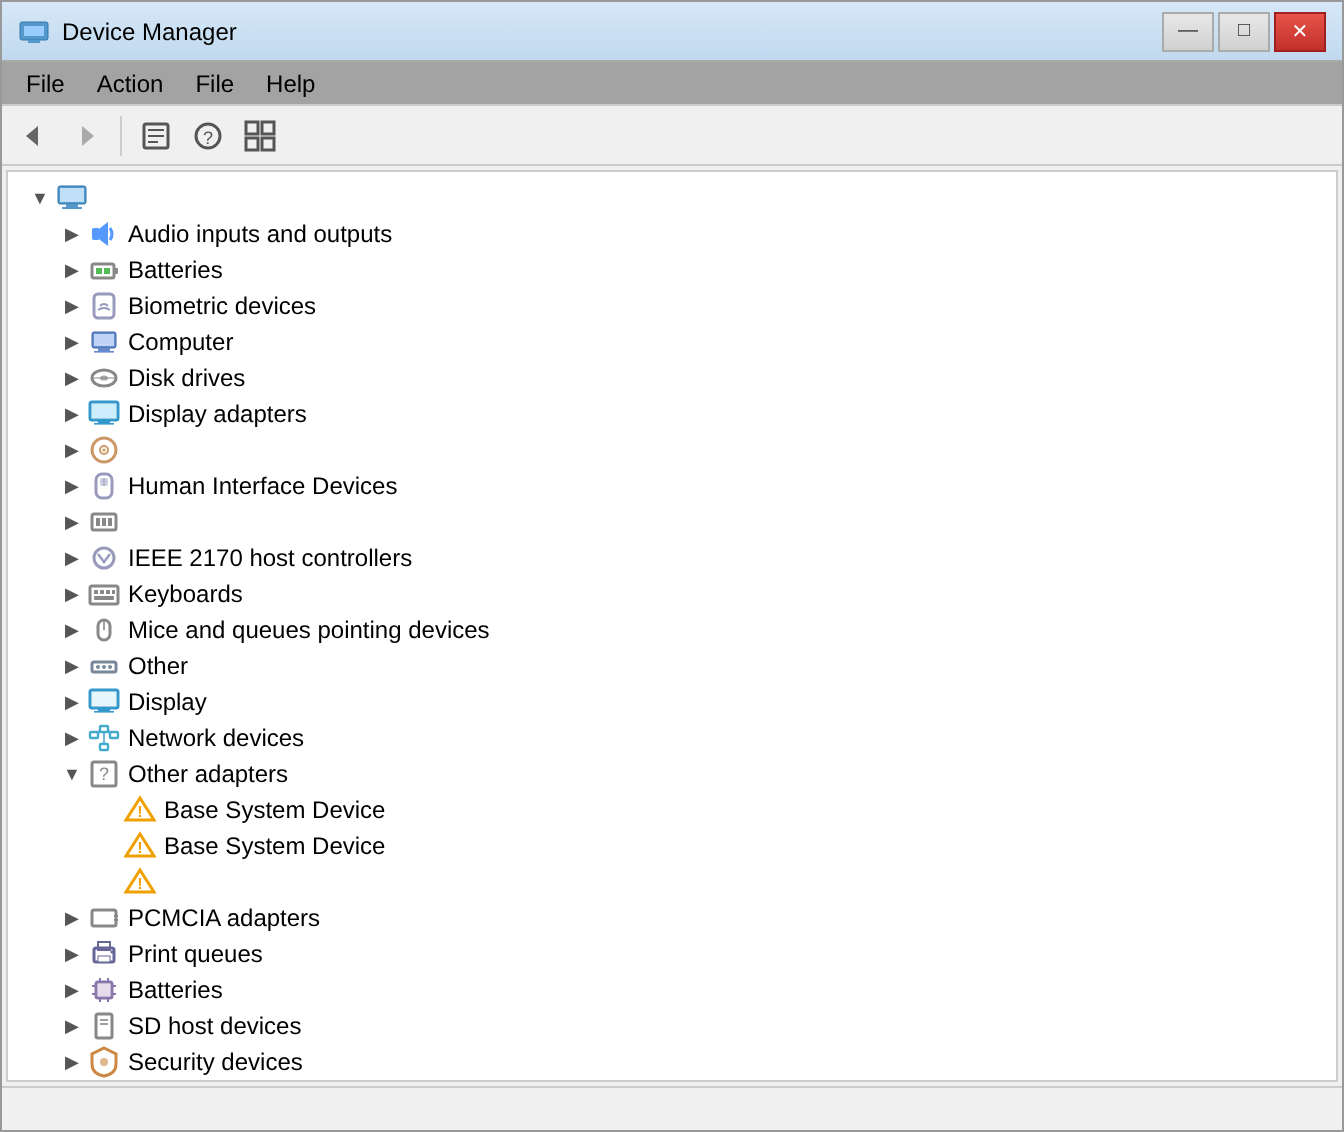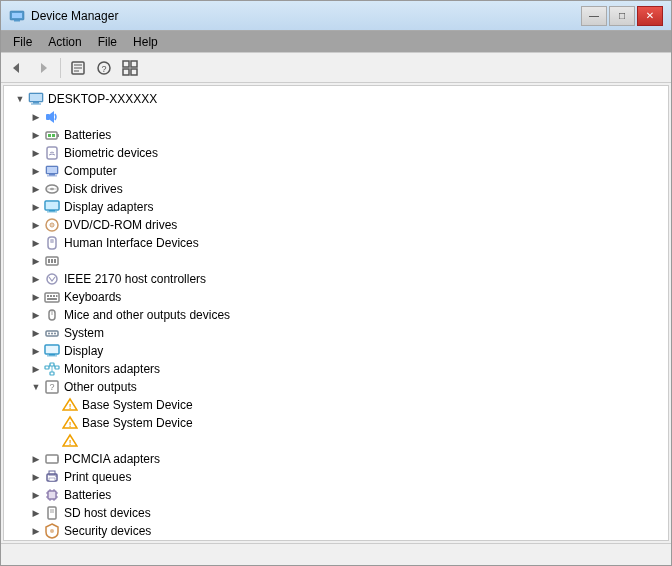--- a/index.html
+++ b/index.html
@@ -235,33 +235,33 @@
         <span class="indent" style="width:4px"></span>
         <span class="expand-btn">▼</span>
         <span class="item-icon icon-computer">
           <svg width="16" height="16" viewBox="0 0 16 16">
             <rect x="1" y="2" width="14" height="9" rx="1" fill="#5599cc" stroke="#3377aa" stroke-width="0.5"></rect>
             <rect x="2" y="3" width="12" height="7" fill="#c0dff8"></rect>
             <rect x="5" y="11" width="6" height="1.5" fill="#5599cc"></rect>
             <rect x="3" y="12.5" width="10" height="1" fill="#5599cc"></rect>
           </svg>
         </span>
-        <span class="item-label">DESKTOP-XXXXXX</span>
       </div>
 
       <div class="tree-item">
         <span class="indent" style="width:20px"></span>
         <span class="expand-btn">▶</span>
         <span class="item-icon">
           <svg width="16" height="16" viewBox="0 0 16 16">
             <rect x="2" y="5" width="4" height="6" rx="1" fill="#5599ff"></rect>
             <polygon points="6,5 10,2 10,14 6,11" fill="#5599ff"></polygon>
             <path d="M11,5 Q13,8 11,11" stroke="#5599ff" fill="none" stroke-width="1.5"></path>
           </svg>
         </span>
+        <span class="item-label">Audio inputs and outputs</span>
       </div>
 
       <div class="tree-item">
         <span class="indent" style="width:20px"></span>
         <span class="expand-btn">▶</span>
         <span class="item-icon">
           <svg width="16" height="16" viewBox="0 0 16 16">
             <rect x="2" y="5" width="11" height="7" rx="1" fill="none" stroke="#888" stroke-width="1.5"></rect>
             <rect x="13" y="7" width="2" height="3" rx="0.5" fill="#888"></rect>
             <rect x="4" y="7" width="3" height="3" fill="#55bb55"></rect>
@@ -328,21 +328,20 @@
       <div class="tree-item">
         <span class="indent" style="width:20px"></span>
         <span class="expand-btn">▶</span>
         <span class="item-icon">
           <svg width="16" height="16" viewBox="0 0 16 16">
             <circle cx="8" cy="8" r="6" fill="none" stroke="#cc9966" stroke-width="1.5"></circle>
             <circle cx="8" cy="8" r="2" fill="none" stroke="#cc9966" stroke-width="1"></circle>
             <circle cx="8" cy="8" r="0.8" fill="#cc9966"></circle>
           </svg>
         </span>
-        <span class="item-label">DVD/CD-ROM drives</span>
       </div>
 
       <div class="tree-item">
         <span class="indent" style="width:20px"></span>
         <span class="expand-btn">▶</span>
         <span class="item-icon">
           <svg width="16" height="16" viewBox="0 0 16 16">
             <rect x="4" y="2" width="8" height="12" rx="3" fill="none" stroke="#9999bb" stroke-width="1.5"></rect>
             <rect x="6" y="4" width="4" height="4" rx="1" fill="#9999bb" opacity="0.5"></rect>
             <line x1="8" y1="4" x2="8" y2="8" stroke="#9999bb" stroke-width="0.5"></line>
@@ -394,35 +393,35 @@
 
       <div class="tree-item">
         <span class="indent" style="width:20px"></span>
         <span class="expand-btn">▶</span>
         <span class="item-icon">
           <svg width="16" height="16" viewBox="0 0 16 16">
             <rect x="5" y="3" width="6" height="10" rx="3" fill="none" stroke="#888" stroke-width="1.5"></rect>
             <line x1="8" y1="3" x2="8" y2="8" stroke="#888" stroke-width="0.8"></line>
           </svg>
         </span>
-        <span class="item-label">Mice and other outputs devices</span>
+        <span class="item-label">Mice and queues pointing devices</span>
       </div>
 
       <div class="tree-item">
         <span class="indent" style="width:20px"></span>
         <span class="expand-btn">▶</span>
         <span class="item-icon">
           <svg width="16" height="16" viewBox="0 0 16 16">
             <rect x="2" y="6" width="12" height="5" rx="1" fill="none" stroke="#778899" stroke-width="1.5"></rect>
             <circle cx="5" cy="8.5" r="1" fill="#778899"></circle>
             <circle cx="8" cy="8.5" r="1" fill="#778899"></circle>
             <circle cx="11" cy="8.5" r="1" fill="#778899"></circle>
           </svg>
         </span>
-        <span class="item-label">System</span>
+        <span class="item-label">Other</span>
       </div>
 
       <div class="tree-item">
         <span class="indent" style="width:20px"></span>
         <span class="expand-btn">▶</span>
         <span class="item-icon">
           <svg width="16" height="16" viewBox="0 0 16 16">
             <rect x="1" y="2" width="14" height="9" rx="1" fill="none" stroke="#3399cc" stroke-width="1.5"></rect>
             <rect x="2" y="3" width="12" height="7" fill="#c0e8ff" opacity="0.4"></rect>
             <rect x="5" y="11" width="6" height="1.5" fill="#3399cc"></rect>
@@ -439,33 +438,33 @@
           <svg width="16" height="16" viewBox="0 0 16 16">
             <rect x="1" y="5" width="4" height="3" rx="0.5" fill="none" stroke="#44aacc" stroke-width="1.2"></rect>
             <rect x="6" y="2" width="4" height="3" rx="0.5" fill="none" stroke="#44aacc" stroke-width="1.2"></rect>
             <rect x="11" y="5" width="4" height="3" rx="0.5" fill="none" stroke="#44aacc" stroke-width="1.2"></rect>
             <rect x="6" y="11" width="4" height="3" rx="0.5" fill="none" stroke="#44aacc" stroke-width="1.2"></rect>
             <line x1="5" y1="6.5" x2="6" y2="3.5" stroke="#44aacc" stroke-width="0.8"></line>
             <line x1="10" y1="3.5" x2="11" y2="6.5" stroke="#44aacc" stroke-width="0.8"></line>
             <line x1="8" y1="5" x2="8" y2="11" stroke="#44aacc" stroke-width="0.8"></line>
           </svg>
         </span>
-        <span class="item-label">Monitors adapters</span>
+        <span class="item-label">Network devices</span>
       </div>
 
       <div class="tree-item">
         <span class="indent" style="width:20px"></span>
         <span class="expand-btn">▼</span>
         <span class="item-icon">
           <svg width="16" height="16" viewBox="0 0 16 16">
             <rect x="2" y="2" width="12" height="12" rx="1" fill="none" stroke="#888" stroke-width="1.5"></rect>
             <text x="8" y="11" text-anchor="middle" font-size="9" fill="#888">?</text>
           </svg>
         </span>
-        <span class="item-label">Other outputs</span>
+        <span class="item-label">Other adapters</span>
       </div>
 
       <div class="tree-item">
         <span class="indent" style="width:38px"></span>
         <span class="expand-btn" style="visibility:hidden">▶</span>
         <span class="item-icon">
           <svg width="16" height="16" viewBox="0 0 16 16">
             <polygon points="8,2 15,13 1,13" fill="none" stroke="#f0a000" stroke-width="1.5"></polygon>
             <text x="8" y="11.5" text-anchor="middle" font-size="8" fill="#f0a000" font-weight="bold">!</text>
           </svg>

